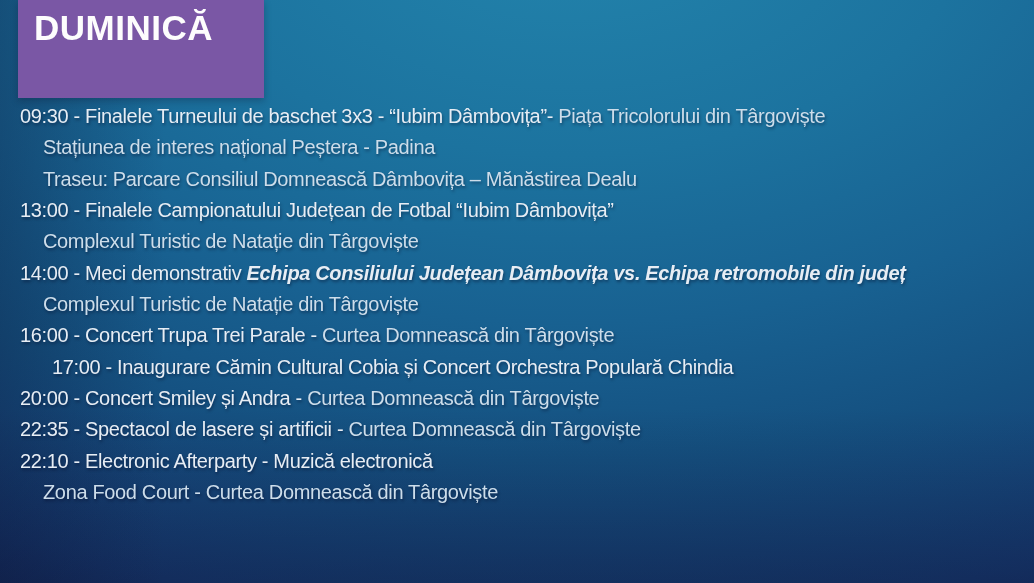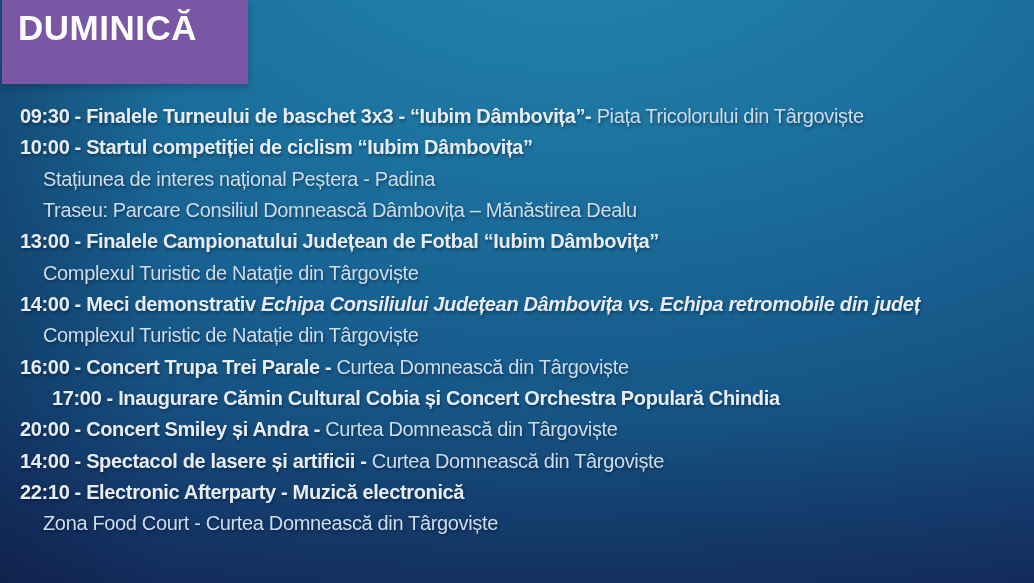--- a/index.html
+++ b/index.html
@@ -24,24 +24,24 @@
         #2385ad 0%,
         #1c739f 26%,
         #186191 44%,
         #155181 58%,
         #173a73 76%,
         #181f55 94%,
         #15194a 100%);
   }
   .header-box {
     position: absolute;
-    left: 2px;
+    left: 18px;
     top: 0;
     width: 246px;
-    height: 84px;
+    height: 98px;
     box-sizing: border-box;
     padding: 8px 0 4px 16px;
     box-shadow: 0 3px 7px rgba(10,10,30,0.25);
   }
   .header-day {
     font-weight: 800;
     font-size: 35px;
     line-height: 40px;
     letter-spacing: 0.5px;
     white-space: nowrap;
@@ -65,48 +65,47 @@
     padding-left: 20px;
     font-size: 20px;
     letter-spacing: -0.35px;
     white-space: nowrap;
     text-shadow: 1px 2px 3px rgba(0, 5, 30, 0.40);
   }
   .line.indent {
     padding-left: 43px;
   }
   .seg-bold {
-    font-weight: bold;
+    font-weight: normal;
     font-style: normal;
     text-align: center;
   }
   .seg-italic {
     font-weight: normal;
   }
   .seg-bolditalic {
     font-weight: bold;
     font-style: italic;
   }
 </style>
 </head>
 <body>
 
 <div class="poster">
   <div class="header-box" style="background: rgb(122, 87, 165);">
     <div class="header-day" style="color: rgb(253, 253, 253);">DUMINICĂ</div>
   </div>
   <div class="schedule">
       <div class="line"><span class="seg-bold" style="color: rgb(231, 237, 244);">09:30 - Finalele Turneului de baschet 3x3 - “Iubim Dâmbovița”- </span><span class="seg-italic" style="color: rgb(205, 221, 234);">Piața Tricolorului din Târgoviște</span></div>
-      <div class="line"><span class="seg-bold" style="color: rgb(231, 237, 244);">10:00 - Startul competiției de ciclism “Iubim Dâmbovița”</span></div>
       <div class="line indent"><span class="seg-italic" style="color: rgb(205, 221, 234);">Stațiunea de interes național Peștera - Padina</span></div>
       <div class="line indent"><span class="seg-italic" style="color: rgb(205, 221, 234);">Traseu: Parcare Consiliul Domnească Dâmbovița – Mănăstirea Dealu</span></div>
       <div class="line"><span class="seg-bold" style="color: rgb(231, 237, 244);">13:00 - Finalele Campionatului Județean de Fotbal “Iubim Dâmbovița”</span></div>
       <div class="line indent"><span class="seg-italic" style="color: rgb(205, 221, 234);">Complexul Turistic de Natație din Târgoviște</span></div>
       <div class="line"><span class="seg-bold" style="color: rgb(231, 237, 244);">14:00 - Meci demonstrativ </span><span class="seg-bolditalic" style="color: rgb(231, 237, 244);">Echipa Consiliului Județean Dâmbovița vs. Echipa retromobile din județ</span></div>
       <div class="line indent"><span class="seg-italic" style="color: rgb(205, 221, 234);">Complexul Turistic de Natație din Târgoviște</span></div>
       <div class="line"><span class="seg-bold" style="color: rgb(231, 237, 244);">16:00 - Concert Trupa Trei Parale - </span><span class="seg-italic" style="color: rgb(205, 221, 234);">Curtea Domnească din Târgoviște</span></div>
       <div class="line"><span class="seg-bold" style="color: rgb(231, 237, 244); margin-left: 32px;">17:00 - Inaugurare Cămin Cultural Cobia și Concert Orchestra Populară Chindia</span></div>
       <div class="line"><span class="seg-bold" style="color: rgb(231, 237, 244);">20:00 - Concert Smiley și Andra - </span><span class="seg-italic" style="color: rgb(205, 221, 234);">Curtea Domnească din Târgoviște</span></div>
-      <div class="line"><span class="seg-bold" style="color: rgb(231, 237, 244);">14:00 - Spectacol de lasere și artificii - </span><span class="seg-italic" style="color: rgb(205, 221, 234);">Curtea Domnească din Târgoviște</span></div>
+      <div class="line"><span class="seg-bold" style="color: rgb(231, 237, 244);">22:35 - Spectacol de lasere și artificii - </span><span class="seg-italic" style="color: rgb(205, 221, 234);">Curtea Domnească din Târgoviște</span></div>
       <div class="line"><span class="seg-bold" style="color: rgb(231, 237, 244);">22:10 -  Electronic Afterparty - Muzică electronică</span></div>
       <div class="line indent"><span class="seg-italic" style="color: rgb(205, 221, 234);">Zona Food Court - Curtea Domnească din Târgoviște</span></div>
     </div>
 </div>
 
 </body></html>

